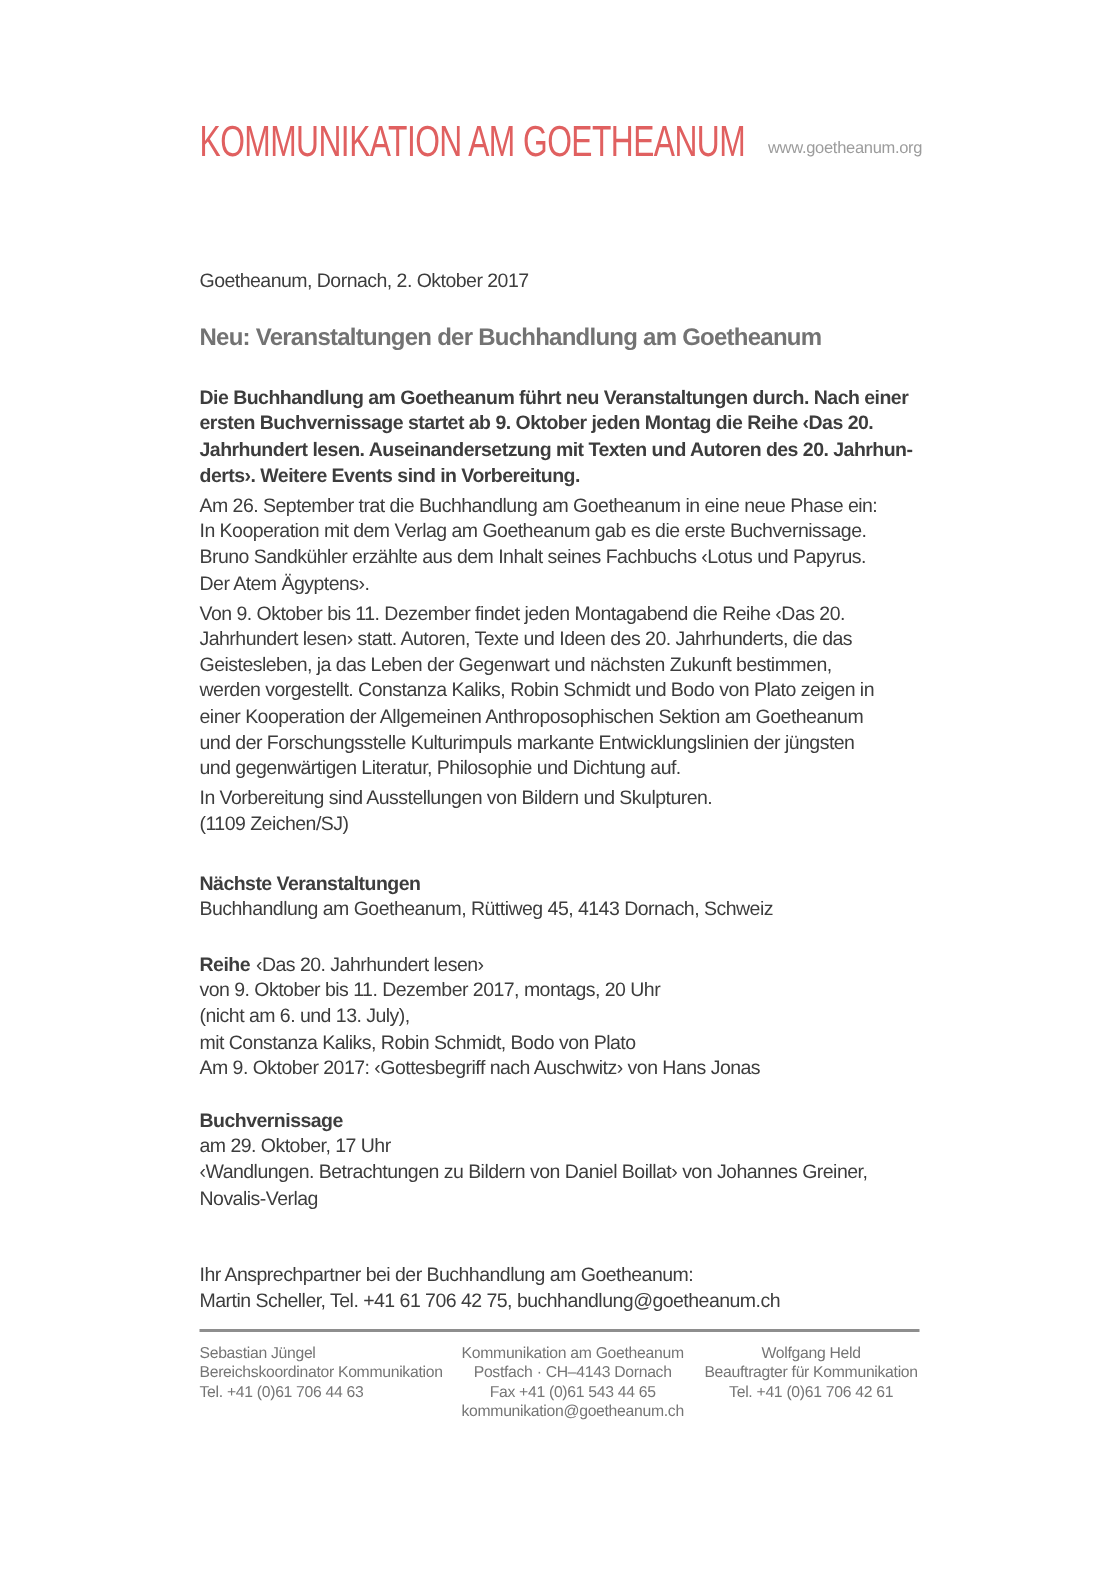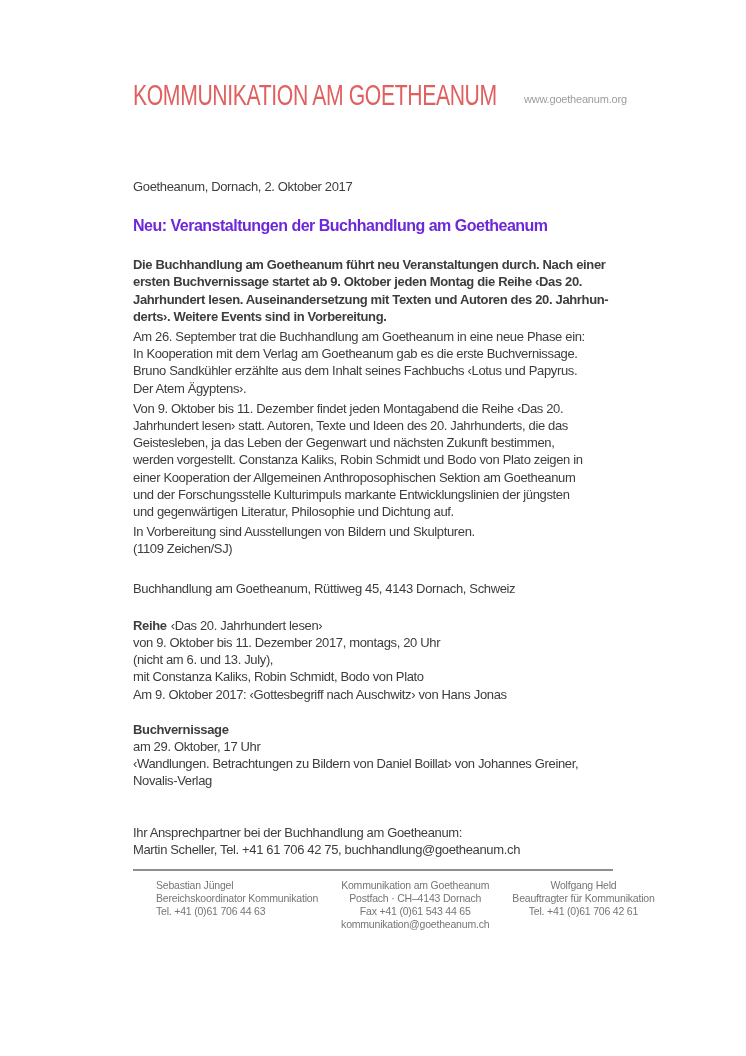--- a/index.html
+++ b/index.html
@@ -18,56 +18,56 @@
   }
   
   .logo {
     position: absolute; left: 133px; top: 79px;
     font-size: 29px; font-weight: normal;
     color: #e06060; letter-spacing: -0.5px;
     white-space: nowrap;
     transform: scaleX(0.73); transform-origin: 0 0;
   }
   .website {
-    position: absolute; left: 524px; top: 93px;
+    position: absolute; left: 512px; top: 93px;
     font-size: 11px; color: #9c9c9c;
     letter-spacing: -0.2px;
   }
   
   .content {
     position: absolute; left: 133px; top: 178px; width: 480px;
     font-size: 13px; line-height: 17.2px; letter-spacing: -0.35px;
     color: #3d3d3d;
   }
   .pre { white-space: pre; }
   .dateline { text-align: left; }
   .headline {
     margin-top: 21px;
     font-size: 16px; font-weight: bold; line-height: 19px;
-    letter-spacing: -0.5px; color: #6d28d9;
+    letter-spacing: -0.5px; color: #737373;
   }
   .lead { margin-top: 21px; font-weight: bold; }
   .para { margin-top: 3px; }
   .charcount { text-align: left; }
   .section-events { margin-top: 22px; }
   .section-series { margin-top: 20px; }
   .section-vernissage { margin-top: 18px; }
   .bold { font-weight: bold; }
   .series-title { margin-left: 4px; }
   .contact { margin-top: 34px; }
   .rule {
     margin-top: 11px; height: 0;
     border: none; border-top: 2px solid #8e8e8e;
   }
   .footer {
     margin-top: 8px; display: flex;
     font-size: 10.5px; line-height: 13px; letter-spacing: -0.2px;
     color: #757575;
   }
-  .footer div div { white-space: nowrap; margin-left: 23px; }
+  .footer div div { white-space: nowrap; }
   .fcol-left  { flex: 1 1 0; text-align: left; }
   .fcol-center{ flex: 1.2 1 0; text-align: center; }
   .fcol-right { flex: 1 1 0; text-align: center; }
 </style>
 </head>
 <body>
 
 <div class="page">
 
   <div class="logo">KOMMUNIKATION AM GOETHEANUM</div>
@@ -95,20 +95,21 @@
 werden vorgestellt. Constanza Kaliks, Robin Schmidt und Bodo von Plato zeigen in
 einer Kooperation der Allgemeinen Anthroposophischen Sektion am Goetheanum
 und der Forschungsstelle Kulturimpuls markante Entwicklungslinien der jüngsten
 und gegenwärtigen Literatur, Philosophie und Dichtung auf.</div>
 
     <div class="para pre">In Vorbereitung sind Ausstellungen von Bildern und Skulpturen.</div>
 
     <div class="charcount">(1109 Zeichen/SJ)</div>
 
     <div class="section-events">
+      <div class="bold">Nächste Veranstaltungen</div>
       <div>Buchhandlung am Goetheanum, Rüttiweg 45, 4143 Dornach, Schweiz</div>
     </div>
 
     <div class="section-series">
       <div><span class="bold">Reihe</span><span class="series-title">‹Das 20. Jahrhundert lesen›</span></div>
       <div class="pre">von 9. Oktober bis 11. Dezember 2017, montags, 20 Uhr
 (nicht am 6. und 13. July),
 mit Constanza Kaliks, Robin Schmidt, Bodo von Plato
 Am 9. Oktober 2017: ‹Gottesbegriff nach Auschwitz› von Hans Jonas</div>
     </div>

